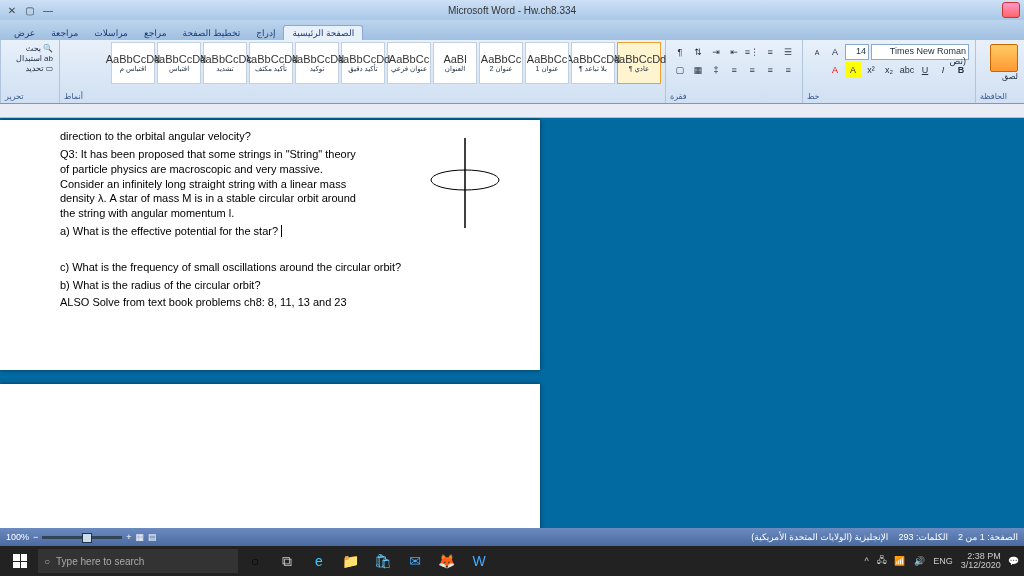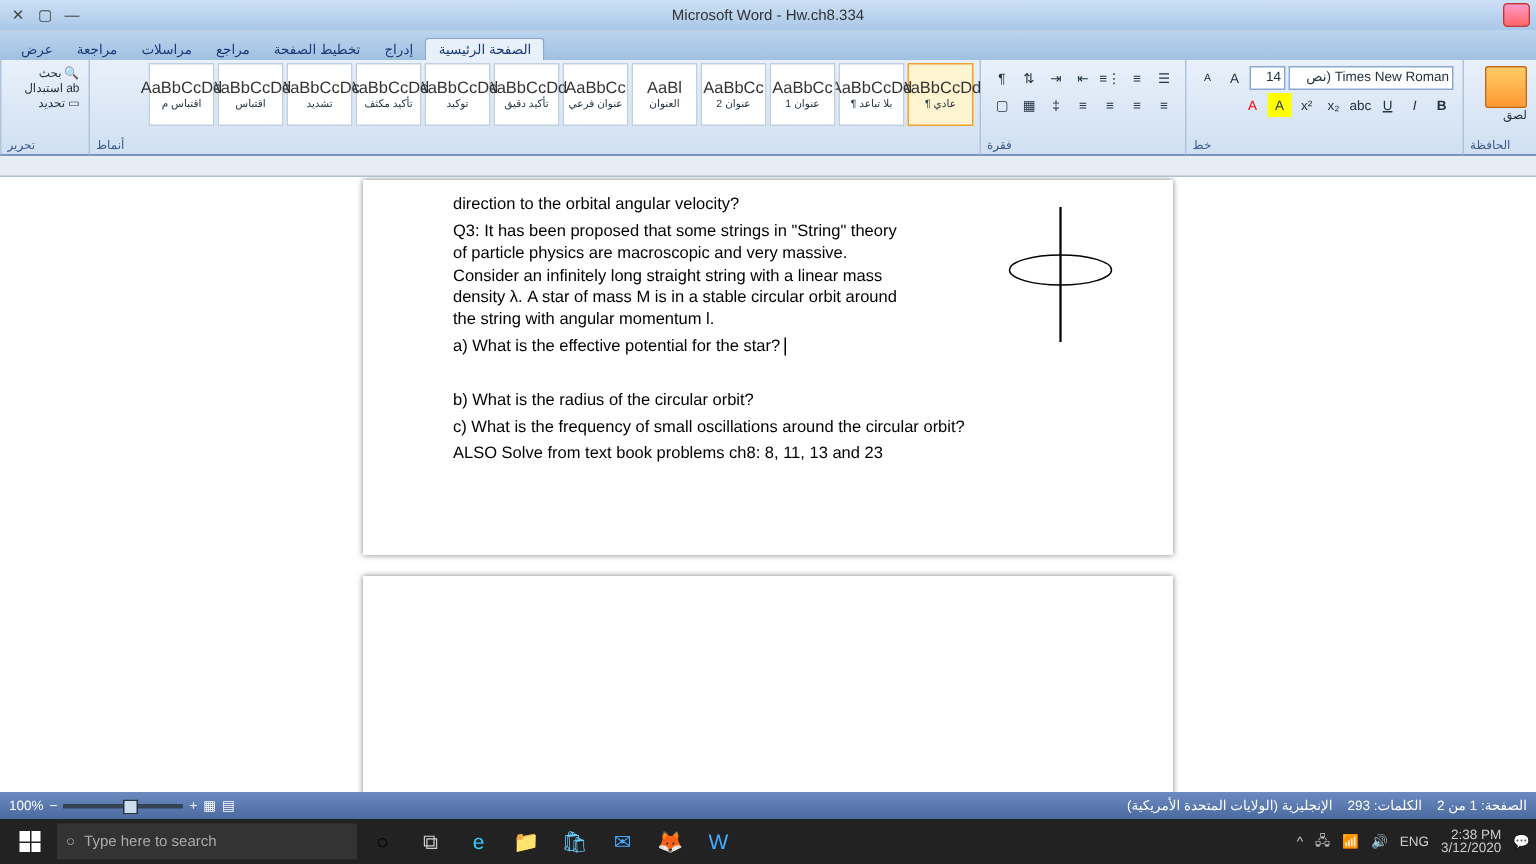--- a/index.html
+++ b/index.html
@@ -20,21 +20,21 @@
 .style-box.sel { border: 1px solid #f0a030; background: #fff4d0; }
 .font-group { display: flex; flex-direction: column; gap: 2px; padding: 2px; }
 .font-row { display: flex; gap: 2px; align-items: center; }
 .font-row select, .font-row .combo { height: 16px; font-size: 9px; border: 1px solid #8aa8d0; background: #fff; }
 .btn-sm { width: 16px; height: 16px; border: 1px solid transparent; display: inline-flex; align-items: center; justify-content: center; font-size: 9px; cursor: pointer; }
 .para-group { display: flex; flex-direction: column; gap: 2px; padding: 2px; }
 .edit-group { display: flex; flex-direction: column; gap: 1px; padding: 2px; font-size: 8px; width: 50px; }
 .edit-group div { display: flex; align-items: center; gap: 2px; cursor: pointer; }
 .clipboard { width: 40px; display: flex; flex-direction: column; padding: 2px; }
 .clipboard .paste-ico { width: 28px; height: 28px; background: linear-gradient(#fc6,#f93); border: 1px solid #c60; border-radius: 2px; }
-.doc-area { flex: 1; background: #ffffff; overflow-y: auto; position: relative; display: flex; justify-content: center; padding-top: 2px; }
+.doc-area { flex: 1; background: #0369a1; overflow-y: auto; position: relative; display: flex; justify-content: flex-start; padding-top: 2px; }
 .doc-area::-webkit-scrollbar { width: 16px; }
 .doc-area::-webkit-scrollbar-track { background: #d0d8e8; }
 .doc-area::-webkit-scrollbar-thumb { background: #8aa8d0; border: 1px solid #6080a0; }
 .page { width: 540px; background: #fff; box-shadow: 0 0 4px rgba(0,0,0,0.5); margin-bottom: 14px; padding: 0 80px 40px 60px; font-family: 'Times New Roman', serif; font-size: 11px; color: #000; position: relative; }
 .page.first { min-height: 250px; padding-top: 6px; }
 .page.second { min-height: 200px; }
 .content p { margin: 3px 0; line-height: 1.35; }
 .cursor { display: inline-block; width: 1px; height: 12px; background: #000; vertical-align: text-bottom; animation: blink 1s infinite; }
 @keyframes blink { 50% { opacity: 0; } }
 .diagram { position: absolute; right: 30px; top: 18px; width: 90px; height: 90px; }
@@ -78,21 +78,21 @@
   <div class="group">
     <div class="clipboard">
       <div class="paste-ico"></div>
       <span>لصق</span>
     </div>
     <div class="group-label">الحافظة</div>
   </div>
   <div class="group">
     <div class="font-group">
       <div class="font-row">
-        <div class="combo" style="width:110px;padding:1px 2px;">Times New Roman (نص</div>
+        <div class="combo" style="width:98px;padding:1px 2px;">Times New Roman (نص</div>
         <div class="combo" style="width:24px;padding:1px 2px;text-align:right;">14</div>
         <span class="btn-sm">A</span>
         <span class="btn-sm" style="font-size:7px">A</span>
       </div>
       <div class="font-row">
         <span class="btn-sm">
             <b>B</b>
           </span>
         <span class="btn-sm">
             <i>I</i>
@@ -204,22 +204,22 @@
         <svg width="90" height="90">
           <line x1="45" y1="0" x2="45" y2="90" stroke="#000" stroke-width="1.5"></line>
           <ellipse cx="45" cy="42" rx="34" ry="10" fill="none" stroke="#000" stroke-width="1"></ellipse>
         </svg>
       </div>
       <div class="content">
         <p>direction to the orbital angular velocity?</p>
         <p style="width:300px">Q3: It has been proposed that some strings in "String" theory of particle physics are macroscopic and very massive. Consider an infinitely long straight string with a linear mass density λ. A star of mass M is in a stable circular orbit around the string with angular momentum l.</p>
         <p><span>a) What is the effective potential for the star?</span> <span class="cursor"></span></p>
         <p>&nbsp;</p>
+        <p>c) What is the frequency of small oscillations around the circular orbit?</p>
         <p>b) What is the radius of the circular orbit?</p>
-        <p>c) What is the frequency of small oscillations around the circular orbit?</p>
         <p> ALSO Solve from text book problems ch8: 8, 11, 13 and 23</p>
       </div>
     </div>
     <div class="page second"></div>
   </div>
 </div>
 
 <div class="statusbar">
   <div style="display:flex;gap:10px">
     <span>الصفحة: 1 من 2</span>

